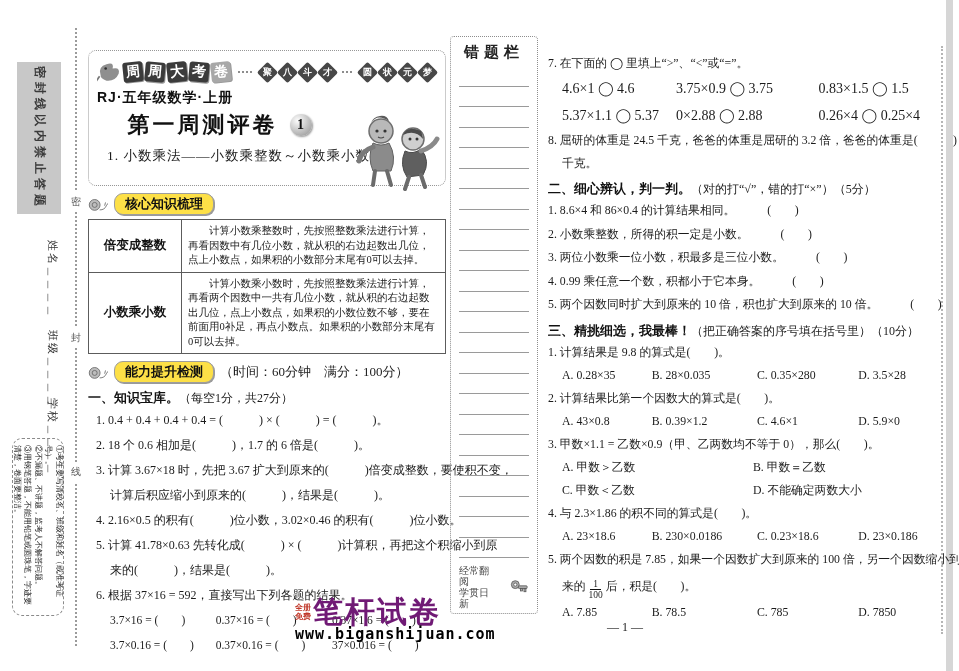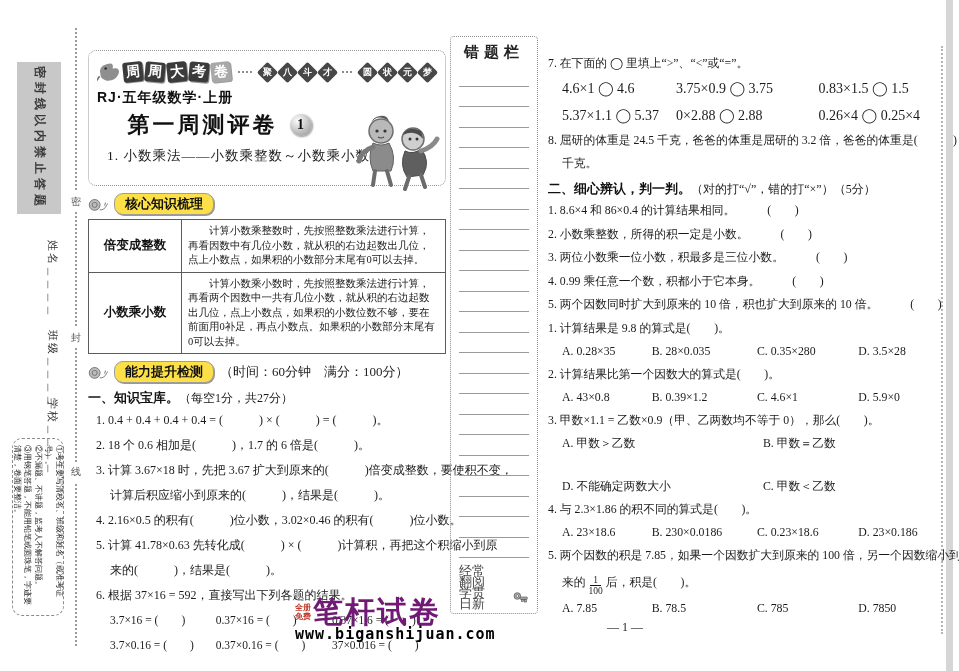--- a/index.html
+++ b/index.html
@@ -70,34 +70,34 @@
   .qgrid{display:grid;grid-template-columns:1fr 1.1fr 1.08fr;padding-left:22px;
          font-size:11.5px;line-height:25px;white-space:nowrap;}
 
   
   .wrongbox{position:absolute;left:450px;top:36px;width:88px;height:578px;box-sizing:border-box;
             border:1.6px dotted #8d8d8d;border-radius:4px;padding:6px 8px 4px;
             display:flex;flex-direction:column;}
   .wtitle{font:bold 15px "Liberation Serif",serif;letter-spacing:5px;text-align:center;
           margin-bottom:4px;color:#222;}
   .wline{height:19.5px;border-bottom:1.3px solid #9a9a9a;}
-  .wfoot{margin-top:auto;display:flex;align-items:flex-end;gap:18px;font-size:13px;color:#444;
+  .wfoot{margin-top:auto;display:flex;align-items:center;gap:18px;font-size:10px;color:#444;
          line-height:11px;padding-top:3px;}
 
   
   .rightcol{position:absolute;left:548px;top:52px;width:396px;font-size:11.8px;}
   .rline{line-height:23px;white-space:nowrap;}
   .rline.cont{padding-left:14px;}
   .cmp-grid{display:grid;grid-template-columns:1fr 1.25fr 1.1fr;line-height:27px;
             padding-left:14px;white-space:nowrap;}
   .circ{font-size:14px;}
   .judge{display:flex;justify-content:flex-start;line-height:23.5px;white-space:nowrap;gap:32px;}
   .opts{display:grid;grid-template-columns:1.15fr 1.35fr 1.3fr 1.1fr;line-height:23px;
         padding-left:14px;white-space:nowrap;}
-  .opts.two{grid-template-columns:1fr 1fr;gap:20px;}
+  .opts.two{grid-template-columns:1fr 1fr;}
   .fracline{display:flex;align-items:flex-end;line-height:30px;padding-left:14px;white-space:nowrap;}
   .frac{display:inline-flex;flex-direction:column;align-items:center;font-size:9.5px;
         line-height:10.5px;margin:0 3px;}
   .frac .num{border-bottom:1px solid #111;padding:0 3px;}
 
   .right-dots{position:absolute;left:941px;top:46px;height:588px;border-left:2px dotted #b5b5b5;}
 
   
   .pagenum{position:absolute;left:575px;top:620px;width:100px;text-align:center;font-size:12px;}
   .footer-brand{position:absolute;left:295px;top:597px;}
@@ -321,41 +321,44 @@
     </div>
     <div class="judge">
       <span>4. 0.99 乘任意一个数，积都小于它本身。</span>
         <span>(　　)</span>
     </div>
     <div class="judge">
       <span>5. 两个因数同时扩大到原来的 10 倍，积也扩大到原来的 10 倍。</span>
         <span>(　　)</span>
     </div>
 
+    <div class="sec-title">
+      <span class="b">三、精挑细选，我最棒！</span><span class="m">（把正确答案的序号填在括号里）（10分）</span>
+    </div>
 
     <div class="rline">1. 计算结果是 9.8 的算式是(　　)。</div>
     <div class="opts">
       <span>A. 0.28×35</span>
       <span>B. 28×0.035</span>
       <span>C. 0.35×280</span>
       <span>D. 3.5×28</span>
     </div>
     <div class="rline">2. 计算结果比第一个因数大的算式是(　　)。</div>
     <div class="opts">
       <span>A. 43×0.8</span>
       <span>B. 0.39×1.2</span>
       <span>C. 4.6×1</span>
       <span>D. 5.9×0</span>
     </div>
     <div class="rline">3. 甲数×1.1 = 乙数×0.9（甲、乙两数均不等于 0），那么(　　)。</div>
     <div class="opts two">
       <span>A. 甲数＞乙数</span>
       <span>B. 甲数＝乙数</span>
+      <span>C. 甲数＜乙数</span>
       <span>D. 不能确定两数大小</span>
-      <span>C. 甲数＜乙数</span>
     </div>
     <div class="rline">4. 与 2.3×1.86 的积不同的算式是(　　)。</div>
     <div class="opts">
       <span>A. 23×18.6</span>
       <span>B. 230×0.0186</span>
       <span>C. 0.23×18.6</span>
       <span>D. 23×0.186</span>
     </div>
     <div class="rline">5. 两个因数的积是 7.85，如果一个因数扩大到原来的 100 倍，另一个因数缩小到原</div>
     <div class="fracline">

